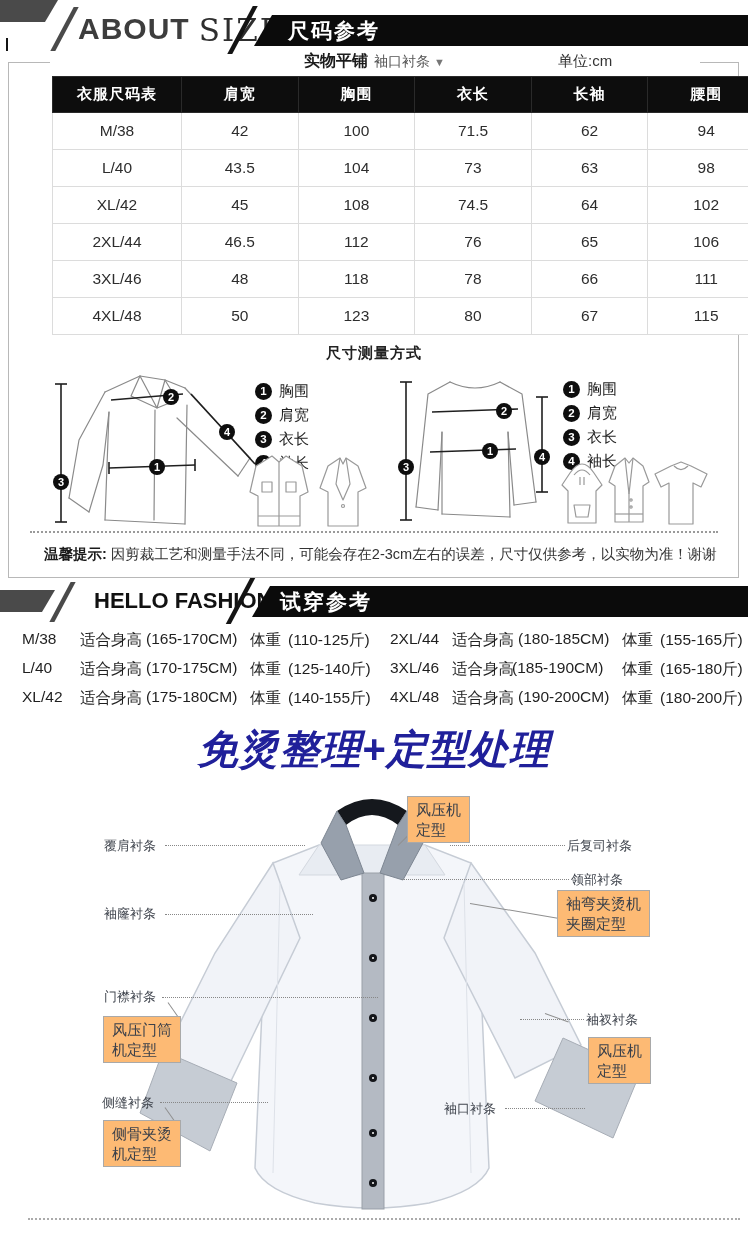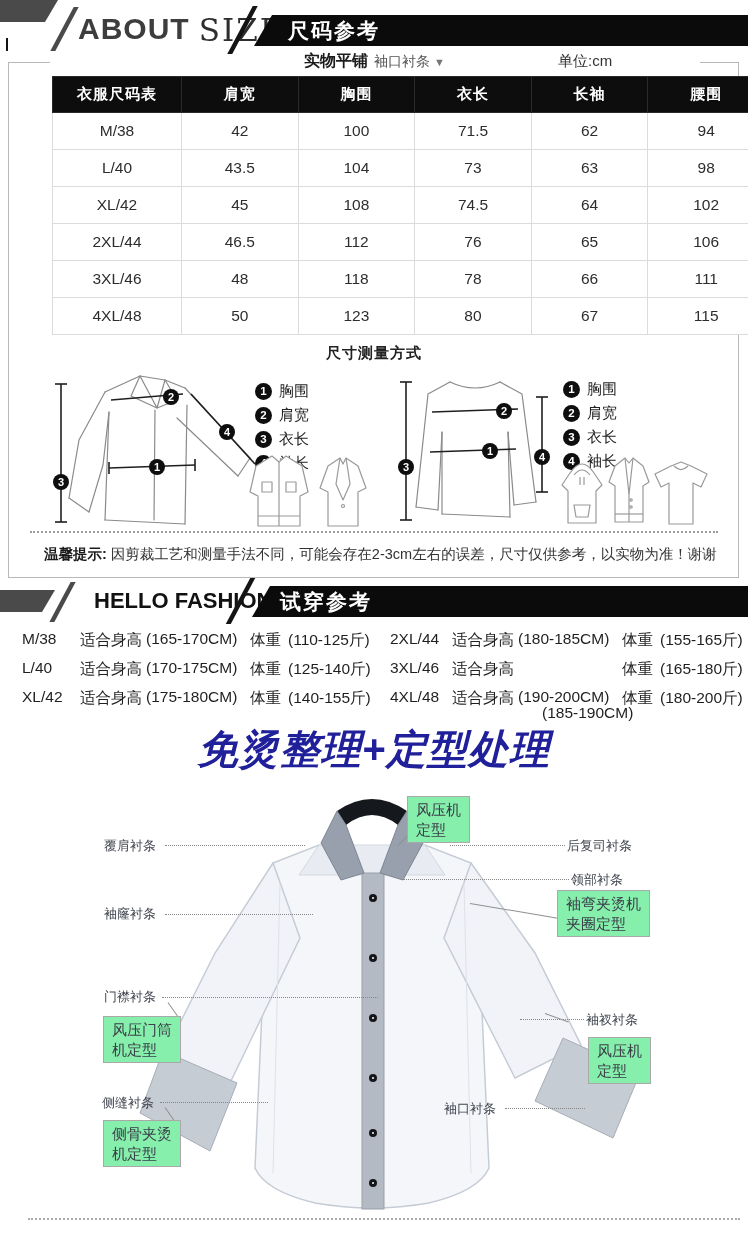--- a/index.html
+++ b/index.html
@@ -47,21 +47,21 @@
   .tip b { margin-right:4px; color:#1a1a1a; }
 
   .fitrow { font-size:15.5px; color:#1f1f1f; white-space:nowrap; }
 
   .feature-title { width:748px; text-align:center; font-size:40px; font-weight:600;
                    color:#20209a; letter-spacing:1px; }
 
   
   .lbl { font-size:13px; color:#41464f; white-space:nowrap; }
   .lblbox { font-size:15px; color:#3b404a; line-height:1.3; white-space:pre-line;
-            border:1px solid #a9a9a9; background:#86efac; padding:3px 8px; }
+            border:1px solid #a9a9a9; background:#fdba74; padding:3px 8px; }
   .dotline { border-top:1px dotted #878787; height:0; }
   .conn { height:0; border-top:1px solid #8f8f8f; transform-origin:left center; }
 
   svg .sk { fill:none; stroke:#8a8a8a; stroke-width:1.2; stroke-linejoin:round; stroke-linecap:round; }
   svg .sk2 { fill:#ffffff; stroke:#999; stroke-width:1.2; stroke-linejoin:round; }
   svg .ml { stroke:#1f1f1f; stroke-width:1.6; }
   svg .badge-c { fill:#0e0e0e; }
   svg .badge-t { fill:#fff; font-size:11px; font-weight:bold; font-family:"Liberation Sans",sans-serif; }
 </style>
 </head>
@@ -342,21 +342,21 @@
     <span class="ab" style="left:660px;">(155-165斤)</span>
   </div>
   <div class="ab fitrow" style="left:0;top:659px;width:748px;">
     <span class="ab" style="left:22px;">L/40</span>
     <span class="ab" style="left:80px;">适合身高</span>
     <span class="ab" style="left:146px;">(170-175CM)</span>
     <span class="ab" style="left:250px;">体重</span>
     <span class="ab" style="left:288px;">(125-140斤)</span>
     <span class="ab" style="left:390px;">3XL/46</span>
     <span class="ab" style="left:452px;">适合身高</span>
-    <span class="ab" style="left:542px;margin-top:45px;">(185-190CM)</span>
+    <span class="ab" style="left:512px;">(185-190CM)</span>
     <span class="ab" style="left:622px;">体重</span>
     <span class="ab" style="left:660px;">(165-180斤)</span>
   </div>
   <div class="ab fitrow" style="left:0;top:688px;width:748px;">
     <span class="ab" style="left:22px;">XL/42</span>
     <span class="ab" style="left:80px;">适合身高</span>
     <span class="ab" style="left:146px;">(175-180CM)</span>
     <span class="ab" style="left:250px;">体重</span>
     <span class="ab" style="left:288px;">(140-155斤)</span>
     <span class="ab" style="left:390px;">4XL/48</span>

